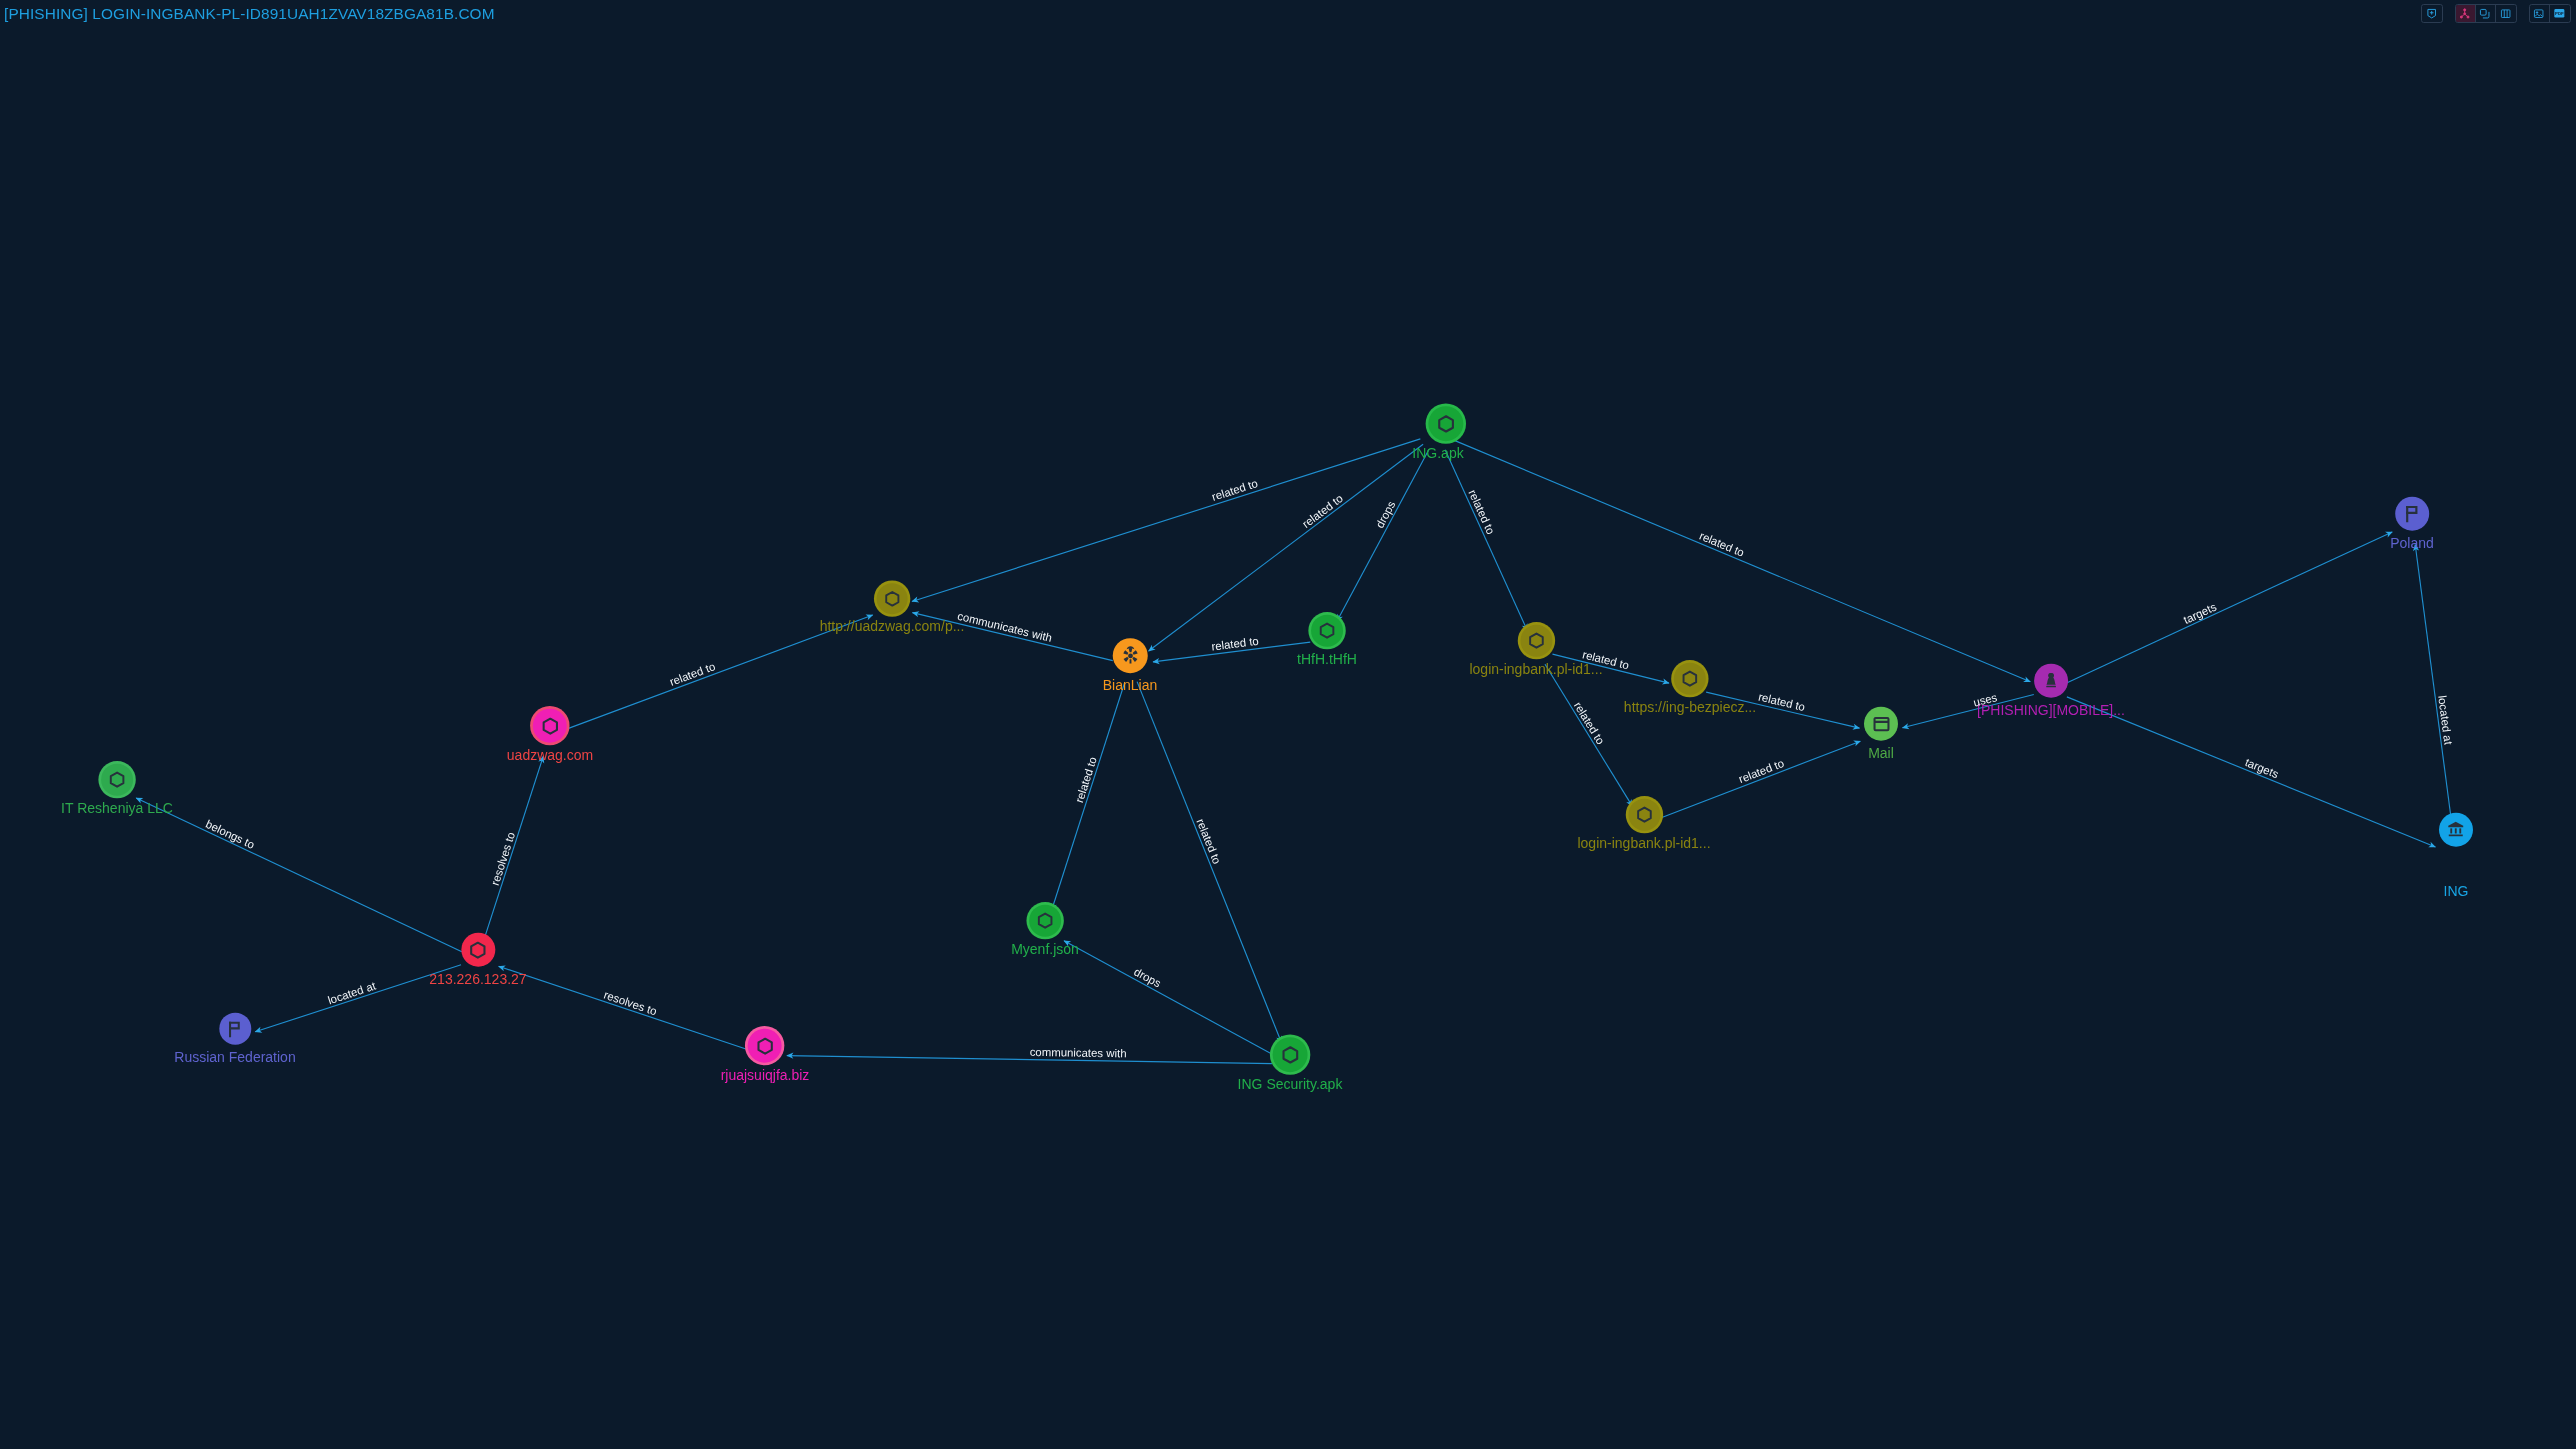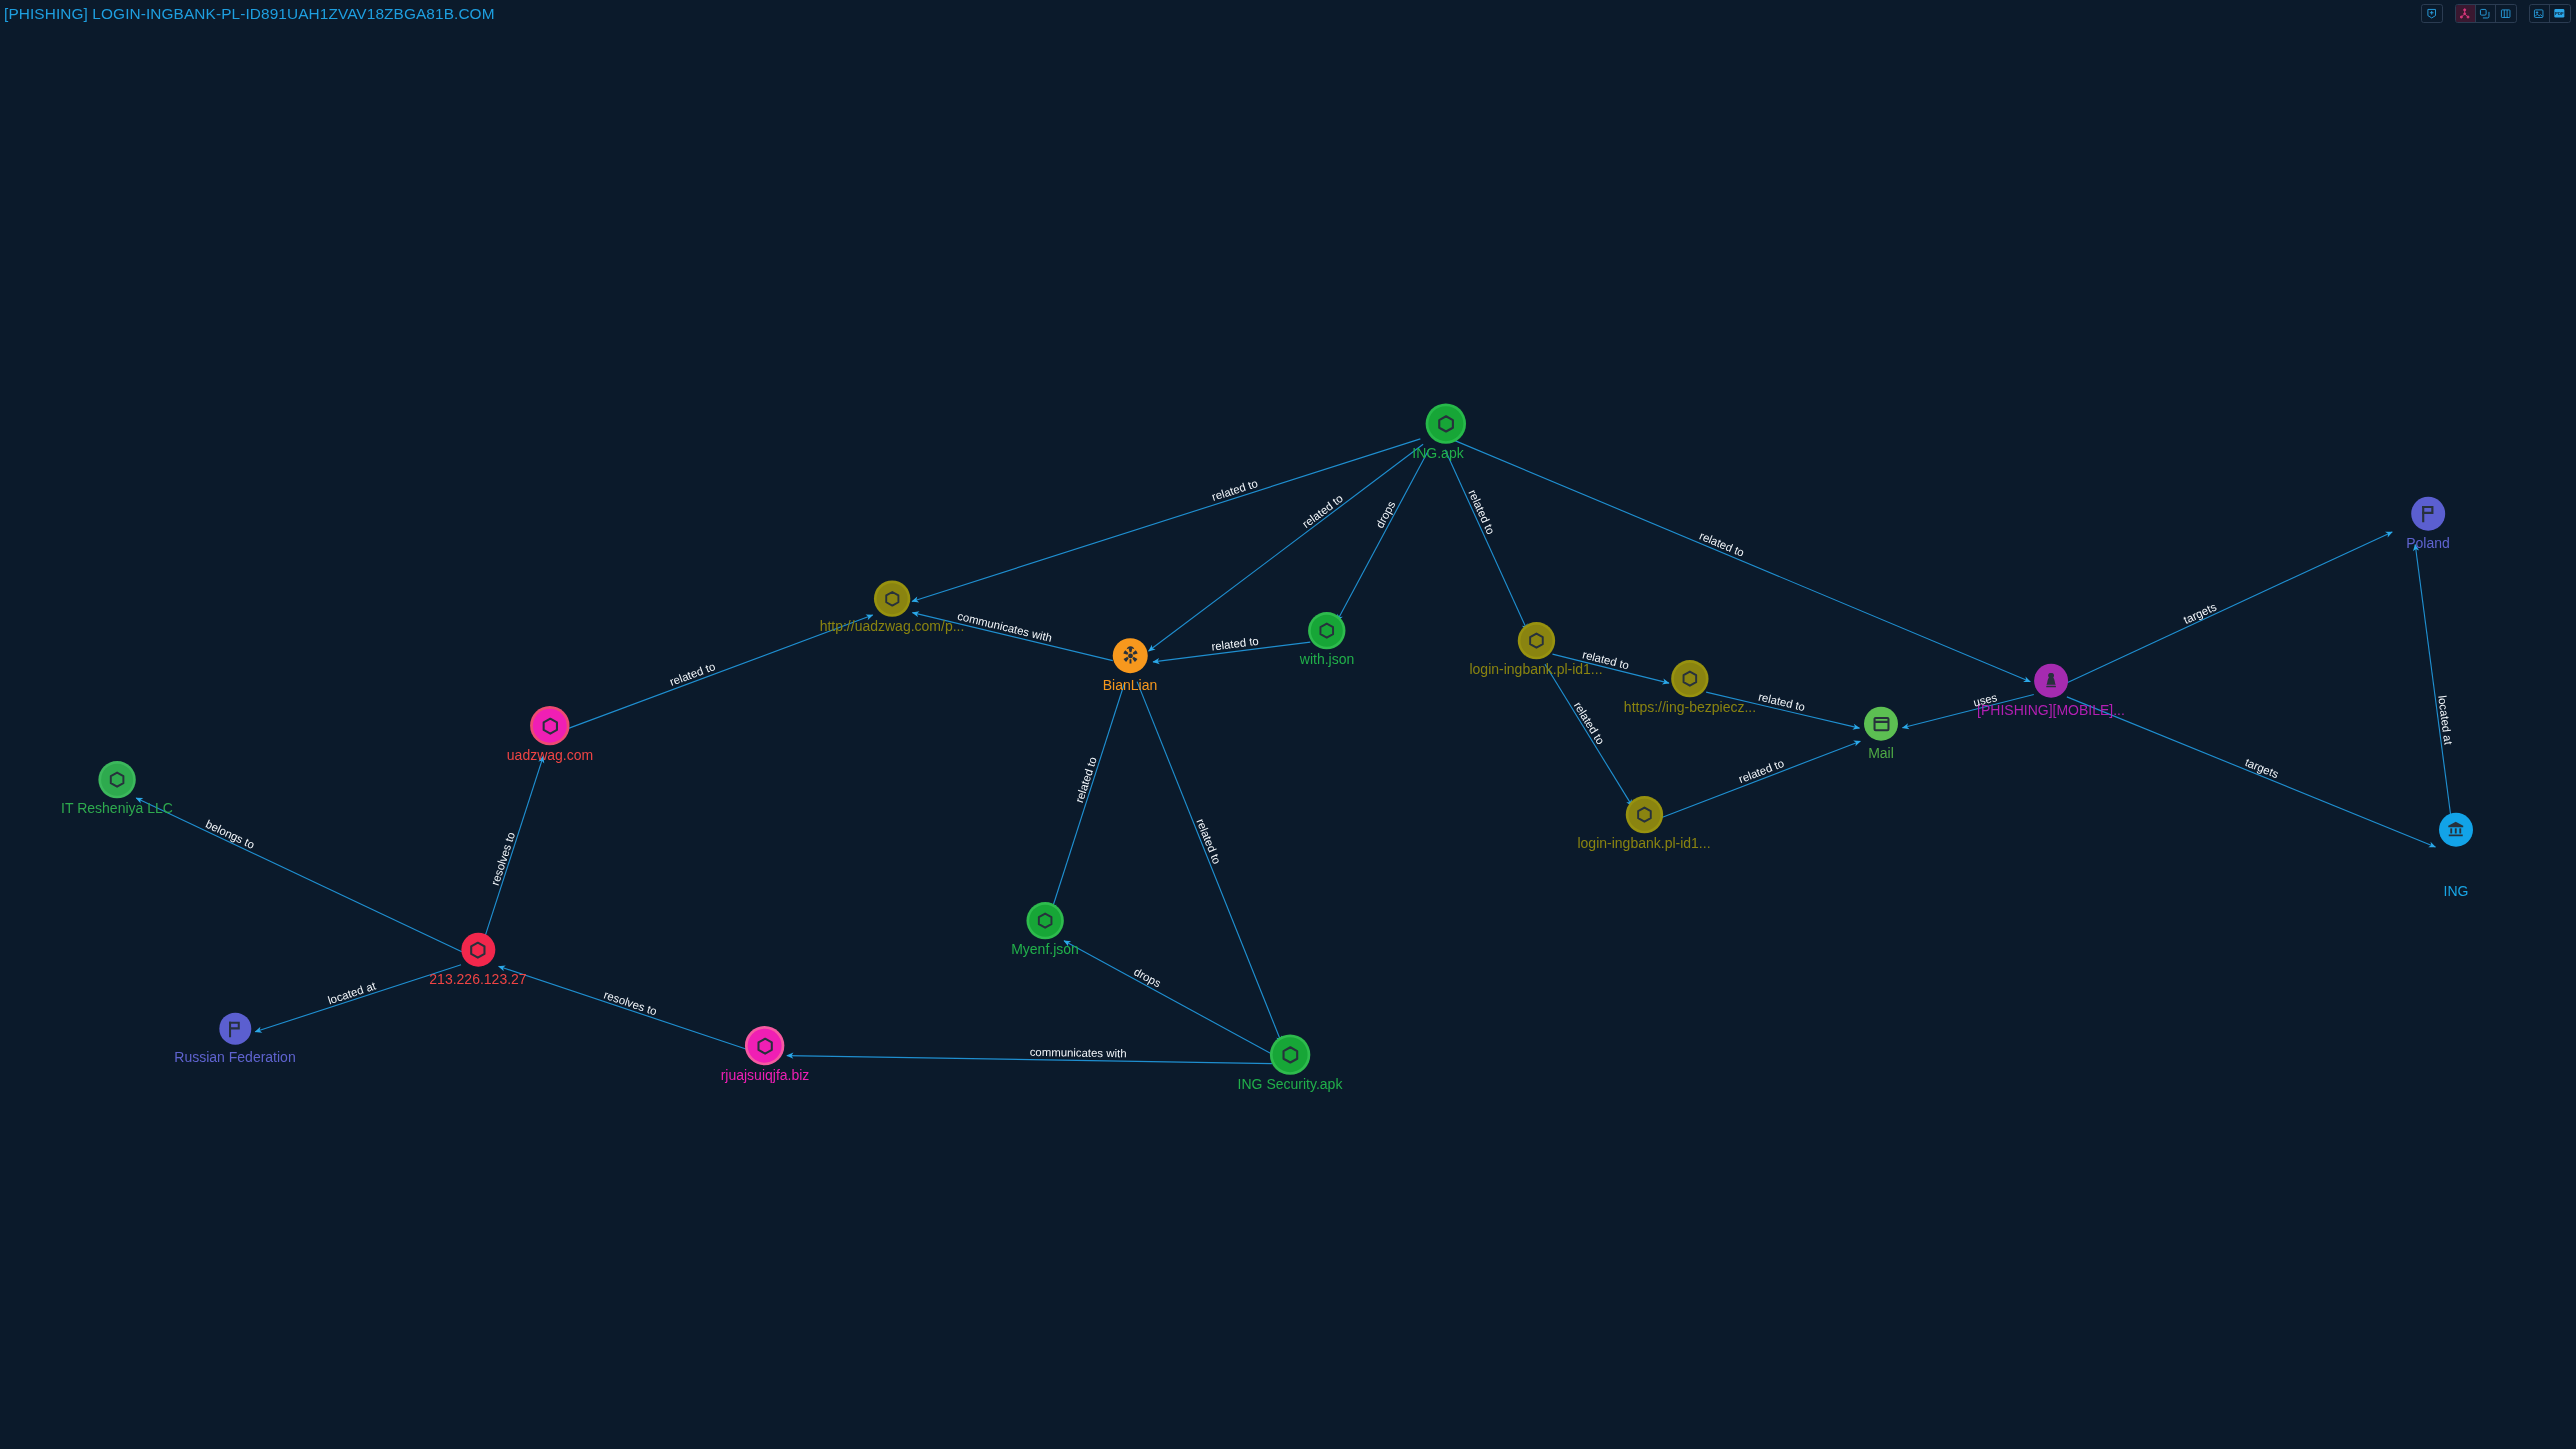--- a/index.html
+++ b/index.html
@@ -209,21 +209,21 @@
            </svg>
         </div>
         <div class="node-label" style="color: rgb(247, 152, 29);">BianLian</div>
       </div>
       <div class="node" style="left: 1327px; top: 640px;">
         <div class="node-circle" style="width: 32px; height: 32px; background: rgb(23, 166, 55); box-shadow: rgb(46, 187, 77) 0px 0px 0px 2.7px;">
           <svg width="18" height="18" viewBox="0 0 24 24" fill="none" stroke="#27313c" stroke-width="2.6" stroke-linejoin="round">
            <path d="M12 2.6 20.4 7.3v9.4L12 21.4 3.6 16.7V7.3z"></path>
           </svg>
         </div>
-        <div class="node-label" style="color: rgb(33, 176, 74);">with.json</div>
+        <div class="node-label" style="color: rgb(33, 176, 74);">tHfH.tHfH</div>
       </div>
       <div class="node" style="left: 550px; top: 735px;">
         <div class="node-circle" style="width: 34px; height: 34px; background: rgb(240, 31, 180); box-shadow: rgb(238, 74, 114) 0px 0px 0px 2.7px;">
           <svg width="19" height="19" viewBox="0 0 24 24" fill="none" stroke="#27313c" stroke-width="2.6" stroke-linejoin="round">
            <path d="M12 2.6 20.4 7.3v9.4L12 21.4 3.6 16.7V7.3z"></path>
           </svg>
         </div>
         <div class="node-label" style="color: #ef4444;">uadzwag.com</div>
       </div>
       <div class="node" style="left: 117px; top: 789px;">
@@ -310,21 +310,21 @@
       </div>
       <div class="node" style="left: 2051px; top: 690px;">
         <div class="node-circle" style="width: 34px; height: 34px; background: rgb(165, 43, 176);">
           <svg width="20" height="20" viewBox="0 0 24 24" fill="#27313c">
            <path d="M12 2.6c-2.1 0-3.6 1.5-3.6 3.3 0 .9.4 1.7 1 2.3-1.1 1.5-1.6 3.3-1.9 5.2-.2 1.3-.3 2.5-1.1 3.5h11.2c-.8-1-.9-2.2-1.1-3.5-.3-1.9-.8-3.7-1.9-5.2.6-.6 1-1.4 1-2.3 0-1.8-1.5-3.3-3.6-3.3z"></path>
            <rect x="6.2" y="18.1" width="11.6" height="1.9" rx=".5"></rect>
           </svg>
         </div>
         <div class="node-label" style="color: rgb(179, 31, 179);">[PHISHING][MOBILE]...</div>
       </div>
-      <div class="node" style="left: 2412px; top: 523px; margin-left: 16px;">
+      <div class="node" style="left: 2412px; top: 523px;">
         <div class="node-circle" style="width: 34px; height: 34px; background: rgb(91, 95, 208);">
           <svg width="20" height="20" viewBox="0 0 24 24" fill="none" stroke="#27313c" stroke-width="2.6" stroke-linecap="square">
            <path d="M6 21V4"></path>
             <path d="M6 4h11v7H6"></path>
           </svg>
         </div>
         <div class="node-label" style="color: rgb(95, 99, 207);">Poland</div>
       </div>
       <div class="node" style="left: 2456px; top: 855px; gap: 32px;">
         <div class="node-circle" style="width: 34px; height: 34px; background: rgb(18, 163, 232);">

